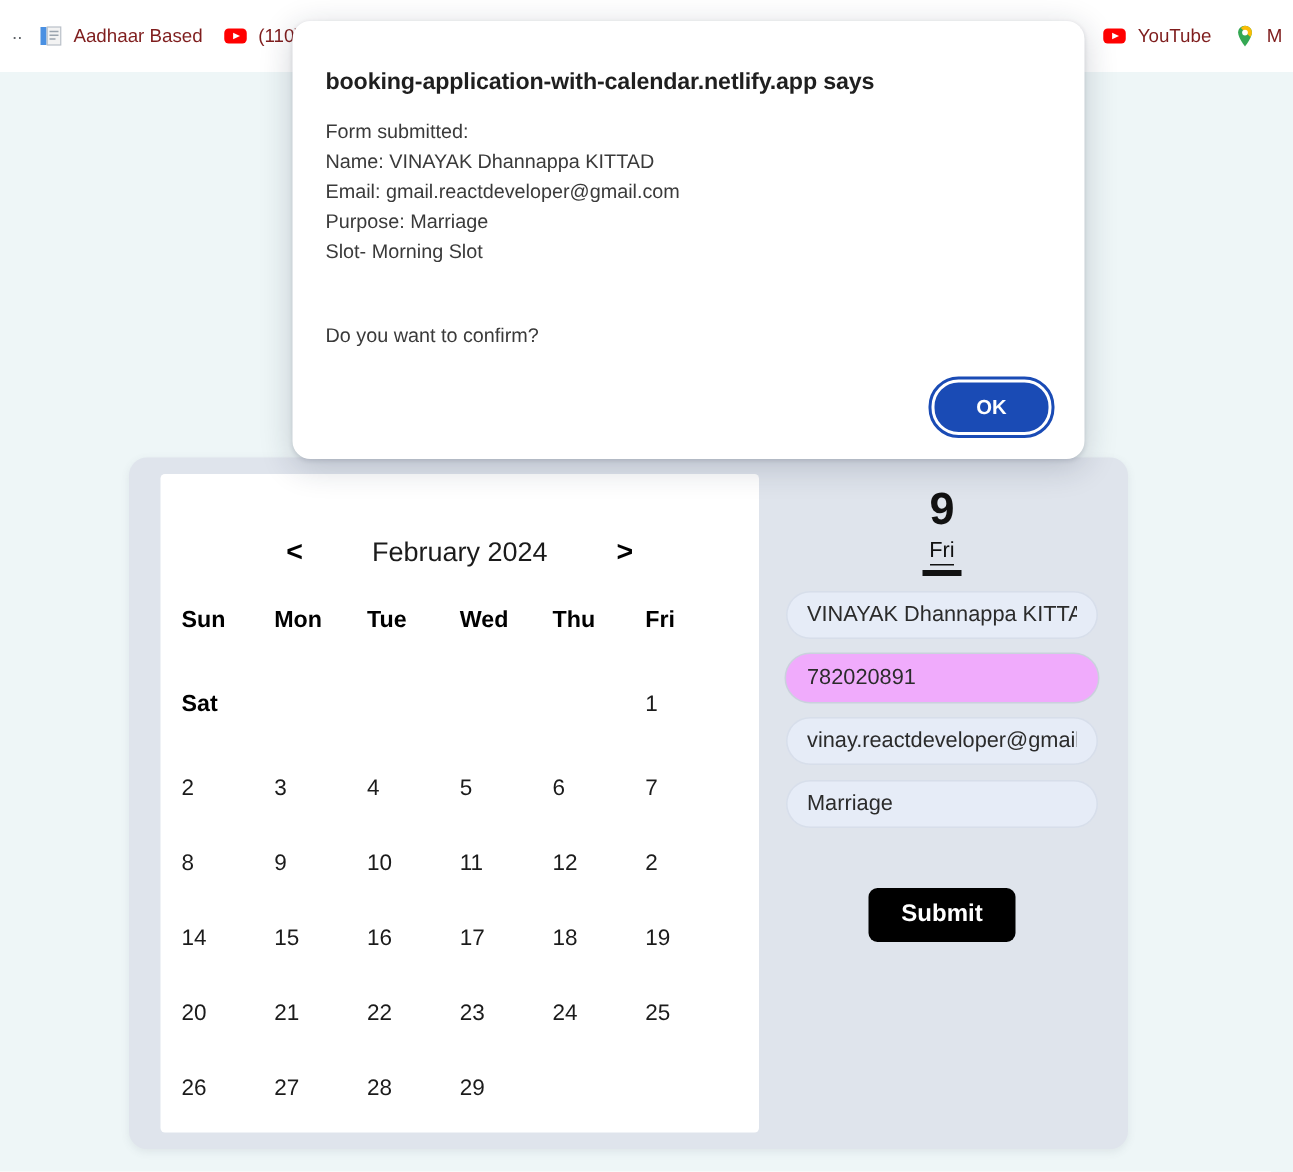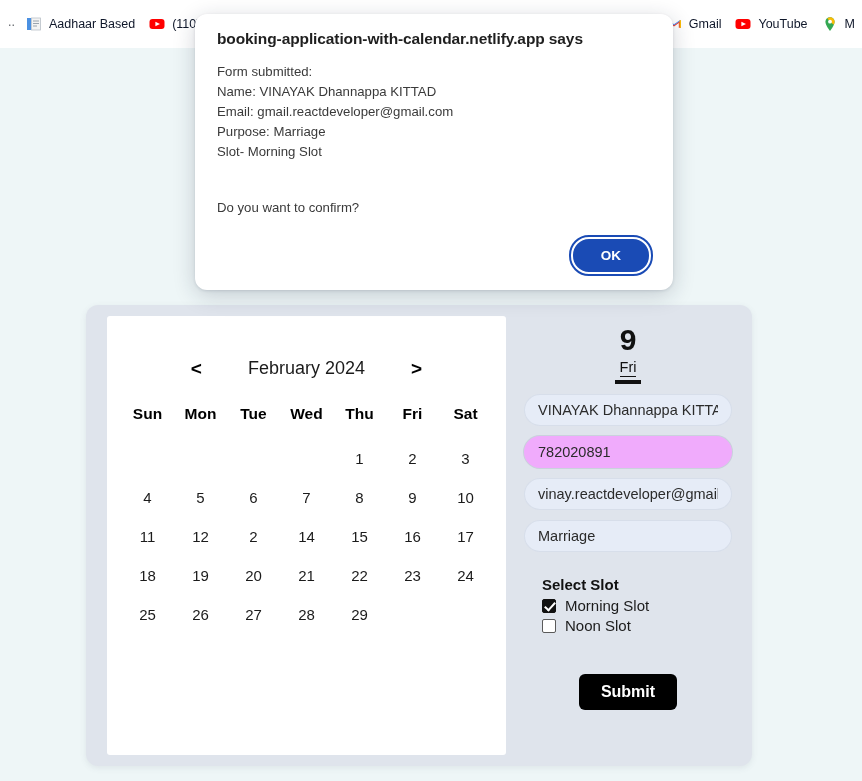--- a/index.html
+++ b/index.html
@@ -29,21 +29,21 @@
   .bm {
     display: flex; align-items: center;
     gap: 7px;
     padding: 3px 7px;
     border-radius: 4px;
     font-size: 12.5px;
     color: #3c4043;
     white-space: nowrap;
     flex: 0 0 auto;
   }
-  .bm-label { color: #0f172a; font-size: 12.5px; }
+  .bm-label { color: #7f1d1d; font-size: 12.5px; }
   .bm-ellipsis { color: #5f6368; font-size: 12.5px; padding: 3px 4px 8px 4px; }
 
   .ico { width: 16px; height: 16px; display: block; flex: 0 0 auto; }
 
   .spacer-flex { flex: 1 1 auto; }
 
   
   #pagearea {
     position: absolute;
     top: 48px; left: 0;
@@ -78,23 +78,22 @@
   .cal-nav {
     font-size: 19px; font-weight: bold; color: #000;
     background: none; border: none; cursor: pointer;
     padding: 0 2px; font-family: "Liberation Sans", sans-serif;
     line-height: 1;
   }
   #cal-title { font-size: 18px; color: #1b1b1b; }
 
   #cal-grid {
     display: grid;
-    grid-template-columns: repeat(7, 1fr);
-    row-gap: 22px;
-    text-align: center;
+    grid-template-columns: repeat(6, 1fr);
+    row-gap: 33px;
   }
   .wd { font-size: 15.5px; font-weight: bold; color: #000; padding-bottom: 5px; }
   .dc { font-size: 15px; color: #1b1b1b; cursor: pointer; }
   .dc.empty { cursor: default; }
 
   
   #panel {
     flex: 1 1 auto;
     padding: 10px 20px 0 18px;
     position: relative;
@@ -174,25 +173,25 @@
     font-weight: bold;
     font-family: "Liberation Sans", sans-serif;
     padding: 9px 22px;
     cursor: pointer;
   }
 
   
   #dialog {
     position: absolute;
     left: 195px; top: 14px;
-    width: 478px;
+    width: 528px;
     background: #ffffff;
     border-radius: 12px;
     box-shadow: 0 5px 22px rgba(25,35,60,0.20), 0 1px 3px rgba(25,35,60,0.12);
-    padding: 16px 22px 16px 22px;
+    padding: 32px 22px 16px 22px;
     z-index: 20;
   }
   #dlg-title {
     font-size: 15.5px;
     font-weight: bold;
     color: #1f1f1f;
     margin-bottom: 14px;
     letter-spacing: -0.1px;
   }
   .dlg-line {
@@ -360,31 +359,20 @@
         <div id="day-name-wrap">
           <span id="day-name">Fri</span>
           <div id="day-underline"></div>
         </div>
 
         <input class="field" type="text" value="VINAYAK Dhannappa KITTAD" style="">
         <input class="field focused" type="text" value="782020891" style="">
         <input class="field" type="text" value="vinay.reactdeveloper@gmail.com" style="">
         <input class="field" type="text" value="Marriage" style="">
 
-        <div id="slot-block">
-          <div id="slot-title">Select Slot</div>
-          <div class="cbrow">
-            <span class="cbox checked"></span>
-            <span class="cblabel">Morning Slot</span>
-          </div>
-          <div class="cbrow">
-            <span class="cbox"></span>
-            <span class="cblabel">Noon Slot</span>
-          </div>
-        </div>
 
         <div id="submit-wrap">
           <button id="submit-btn">Submit</button>
         </div>
       </div>
     </div>
   </div>
 
   <div id="dialog">
     <div id="dlg-title">booking-application-with-calendar.netlify.app says</div>

